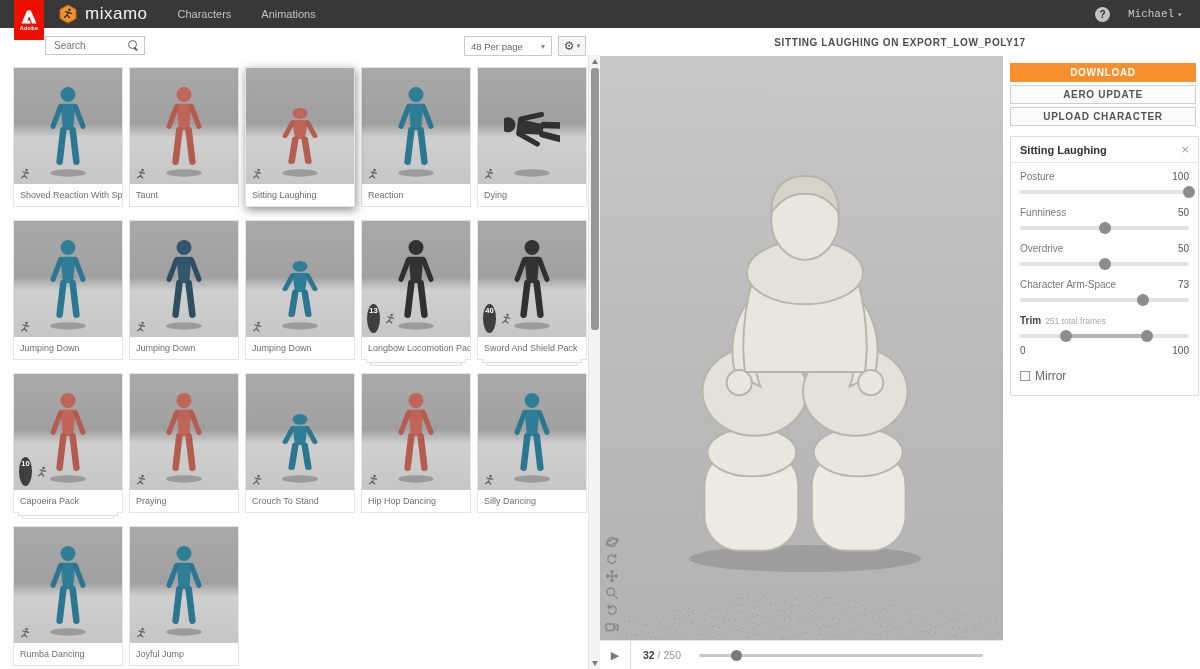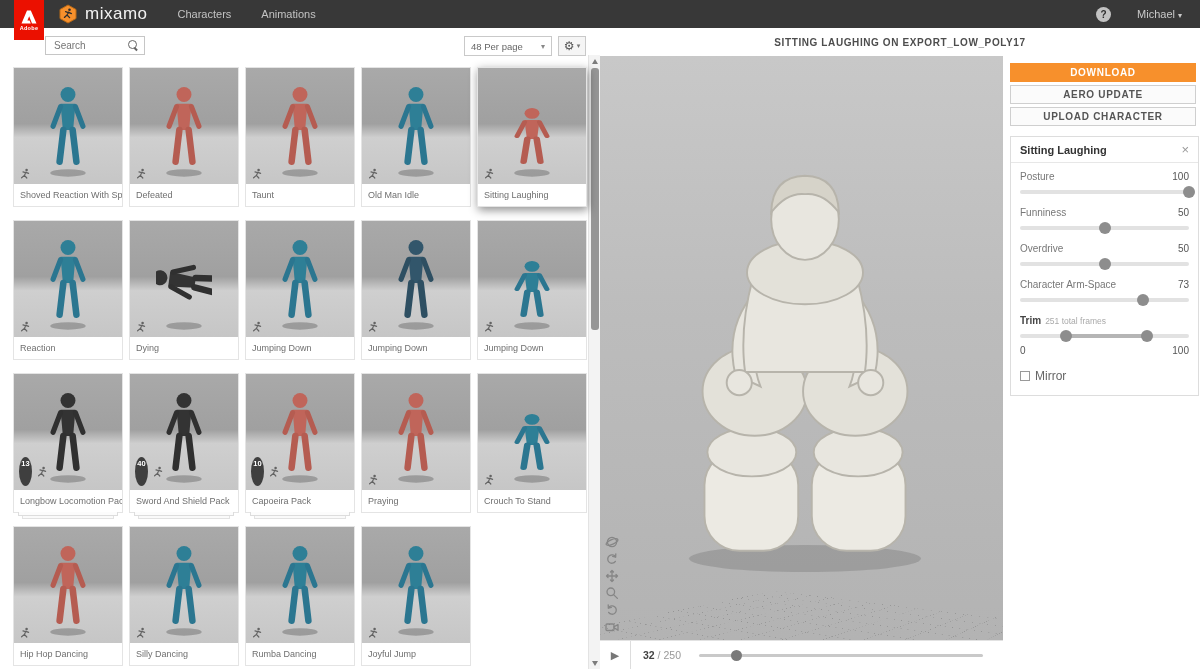--- a/index.html
+++ b/index.html
@@ -12,21 +12,21 @@
   .adobe-tab { position:absolute; left:14px; top:0; width:30px; height:40px; background:#eb1000;
                z-index:50; display:flex; flex-direction:column; align-items:center; justify-content:center; }
   .adobe-tab svg { display:block; }
   .adobe-word { color:#fff; font-size:5.5px; font-weight:bold; margin-top:1px; letter-spacing:.3px; }
   .brand { display:flex; align-items:flex-end; margin-left:58px; }
   .brand-text { color:#f2f2f2; font-size:17px; letter-spacing:.5px; margin-left:7px; font-weight:normal; }
   .nav-item { color:#c3c3c3; font-size:11px; margin-left:30px; cursor:pointer; }
   .nav-right { margin-left:auto; display:flex; align-items:center; margin-right:18px; }
   .help-circle { width:15px; height:15px; border-radius:50%; background:#c2c2c2; color:#2e2e2e;
                  font-size:10px; font-weight:bold; text-align:center; line-height:15px; }
-  .user { color:#c9c9c9; font-size:11px; margin-left:26px; }
+  .user { color:#c9c9c9; font-size:11px; margin-left:18px;font-family:Liberation Mono, monospace; }
   .user .caret { font-size:8px; margin-left:3px; }
 
   
   .left-panel { position:absolute; left:0; top:28px; width:600px; height:641px; background:#fff; }
   .toolbar { position:relative; height:37px; }
   .search-box { position:absolute; left:45px; top:8px; width:100px; height:19px;
                 border:1px solid #c6c6c6; background:#fff; display:flex; align-items:center; }
   .search-box input { border:none; outline:none; flex:1; font-size:10px; color:#555; padding:0 0 0 8px;
                       font-family:"Liberation Sans", sans-serif; width:70px; background:transparent; }
   .mag { position:relative; width:11px; height:11px; margin-right:5px; }
@@ -198,20 +198,22 @@
           <g stroke="#636363" stroke-width="1.2" stroke-linecap="round" fill="none">
             <circle cx="7.6" cy="2" r="1.3" fill="#636363" stroke="none"></circle>
             <path d="M7 4 L5.4 7.4 M7 4.4 L9.6 5.4 M7 4.8 L4 3.9 M5.4 7.4 L7.8 10 M5.4 7.4 L2.6 9.8"></path>
           </g>
         </svg>
       </div>
     </div>
     <div class="card-label">Shoved Reaction With Spin</div>
   </div>
 
+
+
   <div class="card c-red p-stand">
     <div class="thumb">
       <svg class="fig-svg" width="56" height="100" viewBox="0 0 60 104">
         <ellipse class="fshadow" cx="30" cy="98" rx="19" ry="4" fill="rgba(40,40,40,.28)"></ellipse>
         <g class="fig">
           <circle class="part" cx="30" cy="14" r="8"></circle>
           <path class="part" d="M22 24 h16 l-2.5 28 h-11 z"></path>
           <path class="limb" d="M22 27 L14 48 M38 27 L46 48" stroke-width="5.5" fill="none" stroke-linecap="round"></path>
           <path class="limb" d="M25 52 L21 86 M35 52 L39 86" stroke-width="7" fill="none" stroke-linecap="round"></path>
         </g>
@@ -219,71 +221,23 @@
       <div class="thumb-foot">
 
         <svg width="12" height="12" viewBox="0 0 12 12">
           <g stroke="#636363" stroke-width="1.2" stroke-linecap="round" fill="none">
             <circle cx="7.6" cy="2" r="1.3" fill="#636363" stroke="none"></circle>
             <path d="M7 4 L5.4 7.4 M7 4.4 L9.6 5.4 M7 4.8 L4 3.9 M5.4 7.4 L7.8 10 M5.4 7.4 L2.6 9.8"></path>
           </g>
         </svg>
       </div>
     </div>
-    <div class="card-label">Defeated</div>
-  </div>
-
-
-  <div class="card c-red p-stand">
-    <div class="thumb">
-      <svg class="fig-svg" width="56" height="100" viewBox="0 0 60 104">
-        <ellipse class="fshadow" cx="30" cy="98" rx="19" ry="4" fill="rgba(40,40,40,.28)"></ellipse>
-        <g class="fig">
-          <circle class="part" cx="30" cy="14" r="8"></circle>
-          <path class="part" d="M22 24 h16 l-2.5 28 h-11 z"></path>
-          <path class="limb" d="M22 27 L14 48 M38 27 L46 48" stroke-width="5.5" fill="none" stroke-linecap="round"></path>
-          <path class="limb" d="M25 52 L21 86 M35 52 L39 86" stroke-width="7" fill="none" stroke-linecap="round"></path>
-        </g>
-      </svg>
-      <div class="thumb-foot">
-
-        <svg width="12" height="12" viewBox="0 0 12 12">
-          <g stroke="#636363" stroke-width="1.2" stroke-linecap="round" fill="none">
-            <circle cx="7.6" cy="2" r="1.3" fill="#636363" stroke="none"></circle>
-            <path d="M7 4 L5.4 7.4 M7 4.4 L9.6 5.4 M7 4.8 L4 3.9 M5.4 7.4 L7.8 10 M5.4 7.4 L2.6 9.8"></path>
-          </g>
-        </svg>
-      </div>
-    </div>
     <div class="card-label">Taunt</div>
   </div>
 
-  <div class="card c-teal p-stand">
-    <div class="thumb">
-      <svg class="fig-svg" width="56" height="100" viewBox="0 0 60 104">
-        <ellipse class="fshadow" cx="30" cy="98" rx="19" ry="4" fill="rgba(40,40,40,.28)"></ellipse>
-        <g class="fig">
-          <circle class="part" cx="30" cy="14" r="8"></circle>
-          <path class="part" d="M22 24 h16 l-2.5 28 h-11 z"></path>
-          <path class="limb" d="M22 27 L14 48 M38 27 L46 48" stroke-width="5.5" fill="none" stroke-linecap="round"></path>
-          <path class="limb" d="M25 52 L21 86 M35 52 L39 86" stroke-width="7" fill="none" stroke-linecap="round"></path>
-        </g>
-      </svg>
-      <div class="thumb-foot">
-
-        <svg width="12" height="12" viewBox="0 0 12 12">
-          <g stroke="#636363" stroke-width="1.2" stroke-linecap="round" fill="none">
-            <circle cx="7.6" cy="2" r="1.3" fill="#636363" stroke="none"></circle>
-            <path d="M7 4 L5.4 7.4 M7 4.4 L9.6 5.4 M7 4.8 L4 3.9 M5.4 7.4 L7.8 10 M5.4 7.4 L2.6 9.8"></path>
-          </g>
-        </svg>
-      </div>
-    </div>
-    <div class="card-label">Old Man Idle</div>
-  </div>
 
   <div class="card c-red p-crouch selected">
     <div class="thumb">
       <svg class="fig-svg" width="56" height="100" viewBox="0 0 60 104">
         <ellipse class="fshadow" cx="30" cy="98" rx="19" ry="4" fill="rgba(40,40,40,.28)"></ellipse>
         <g class="fig">
           <circle class="part" cx="30" cy="14" r="8"></circle>
           <path class="part" d="M22 24 h16 l-2.5 28 h-11 z"></path>
           <path class="limb" d="M22 27 L14 48 M38 27 L46 48" stroke-width="5.5" fill="none" stroke-linecap="round"></path>
           <path class="limb" d="M25 52 L21 86 M35 52 L39 86" stroke-width="7" fill="none" stroke-linecap="round"></path>

